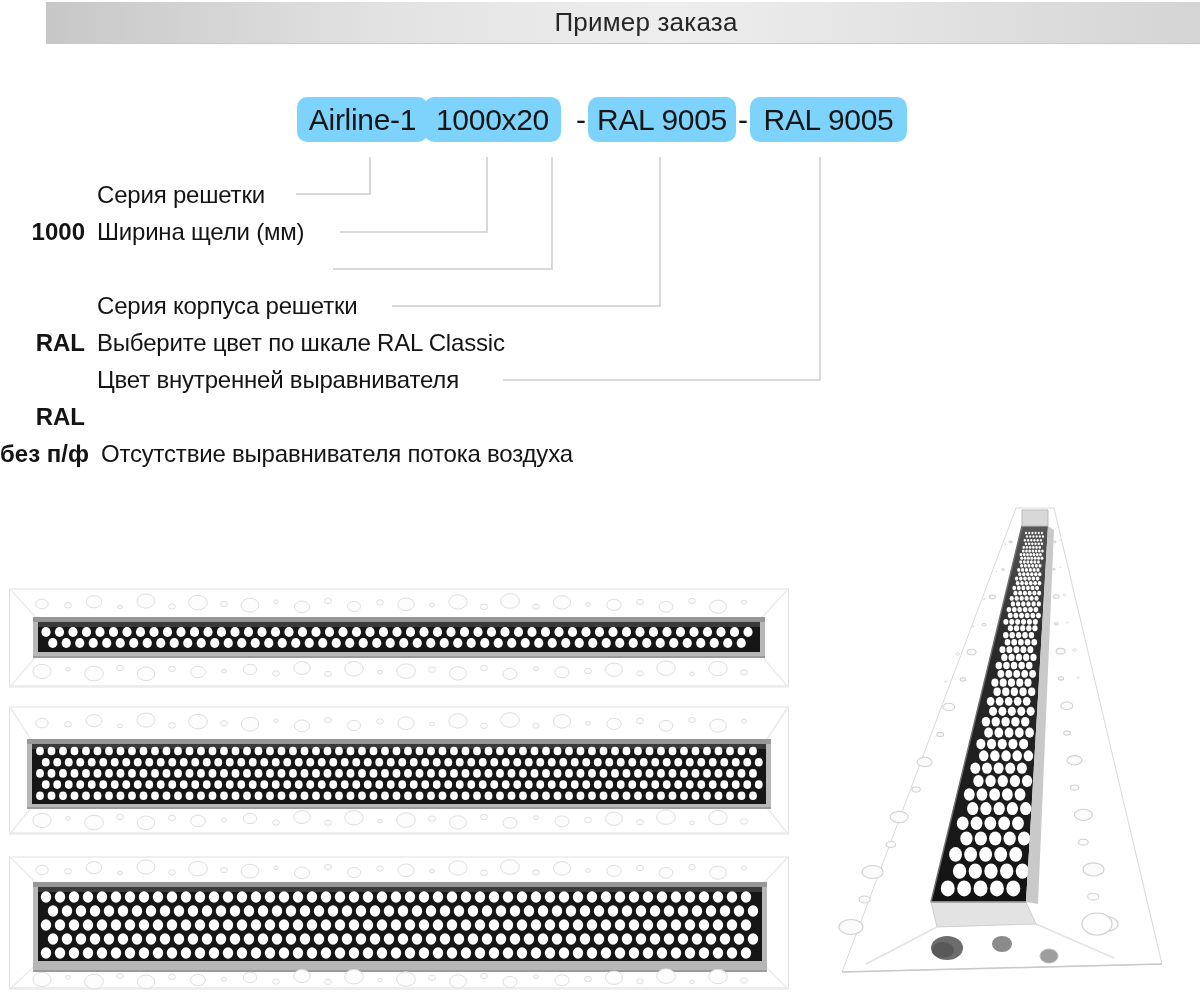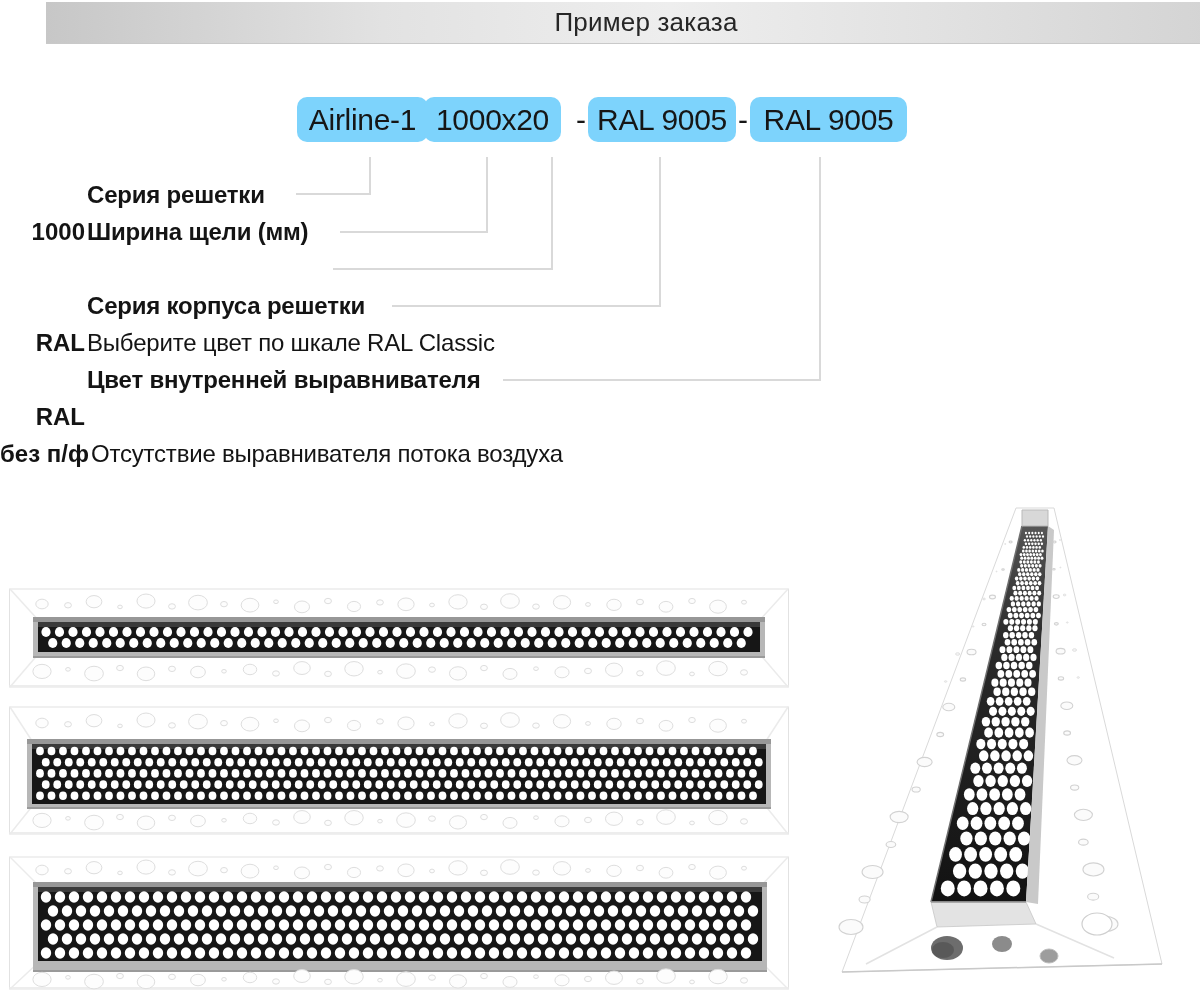--- a/index.html
+++ b/index.html
@@ -12,23 +12,23 @@
     border-bottom:1px solid #c9c9c9;display:flex;align-items:center;justify-content:center;margin-left:46px;}
   .titlebar .t{font-size:26px;color:#262626;letter-spacing:.2px;}
 
   
   .codebox{position:absolute;top:97px;height:45px;background:#7dd3fc;border-radius:10px;
     text-align:center;font-size:30px;line-height:46px;color:#161616;letter-spacing:-.3px;}
   .dash{position:absolute;top:97px;height:45px;line-height:46px;font-size:30px;color:#161616;text-align:center;}
 
   
   .lrow{position:absolute;left:0;height:27px;display:flex;align-items:center;font-size:24px;color:#141414;}
-  .lrow .kw{display:block;min-width:85px;text-align:right;font-weight:700;margin-right:2px;white-space:pre;}
+  .lrow .kw{display:block;min-width:85px;text-align:right;font-weight:700;margin-right:12px;white-space:pre;}
   .lrow .desc{white-space:pre;letter-spacing:-.2px;}
-  .lrow.bold .desc{font-weight:700;}
+  .lrow.bold .desc{font-weight:400;}
 
   
   .cline{position:absolute;background:#d9d9d9;}
 
   .figure{position:absolute;}
 </style>
 </head>
 <body>
 
 <div class="stage">

